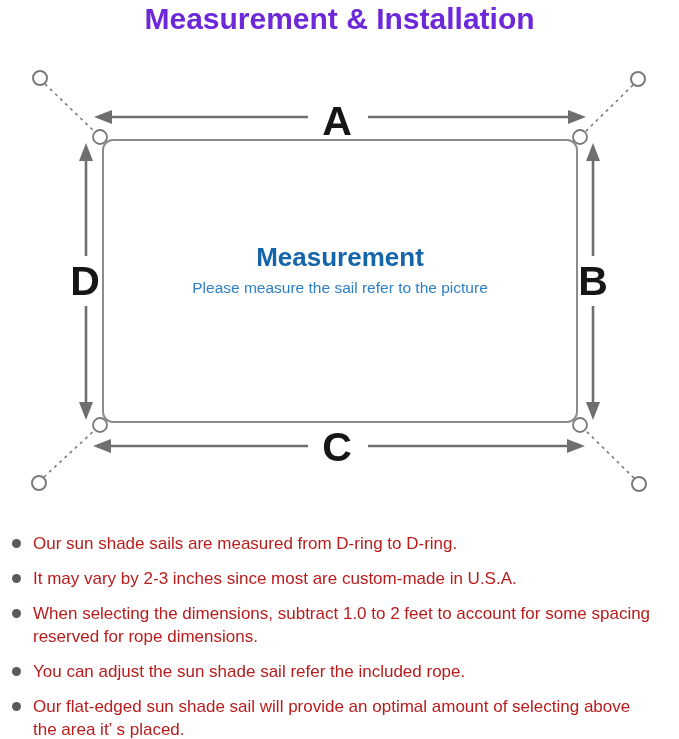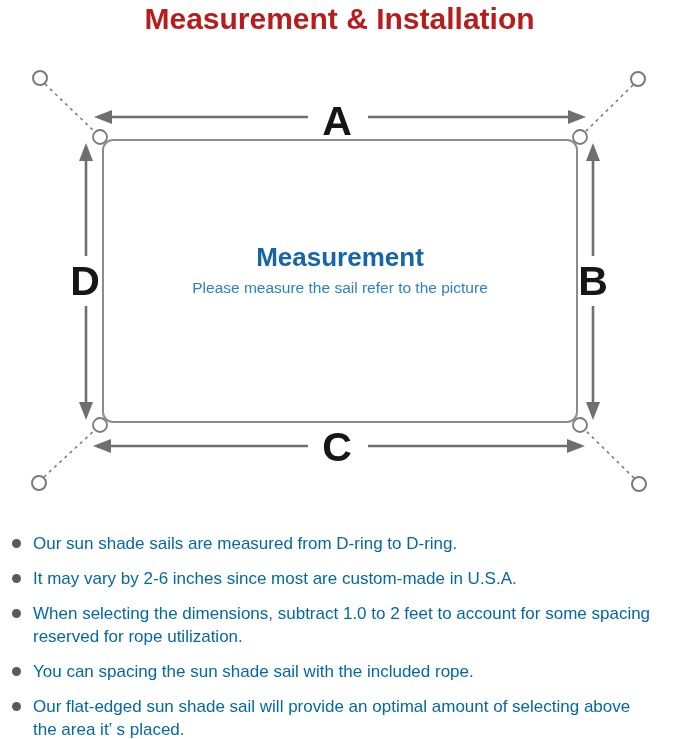--- a/index.html
+++ b/index.html
@@ -4,21 +4,21 @@
 <style>
   html, body { margin: 0; padding: 0; background: #ffffff; }
   body {
     width: 679px; height: 739px; position: relative; overflow: hidden;
     font-family: "Liberation Sans", sans-serif;
   }
   .page-title {
     position: absolute; top: 2px; left: 0; width: 679px; margin: 0;
     text-align: center;
     font-size: 30px; font-weight: bold; letter-spacing: 0px;
-    color: #b91c1c;
+    color: #6d28d9;
   }
   svg.diagram { position: absolute; top: 58px; left: 0; }
 
   .dash   { stroke: #7a7a7a; stroke-width: 1.6; stroke-dasharray: 3 4; fill: none; }
   .anchor { fill: #ffffff; stroke: #7a7a7a; stroke-width: 2; }
   .dring  { fill: #ffffff; stroke: #7a7a7a; stroke-width: 1.8; }
   .sail   { fill: #ffffff; stroke: #8c8c8c; stroke-width: 2; }
   .arrow line    { stroke: #6f6f6f; stroke-width: 2.6; }
   .arrow polygon { fill: #6f6f6f; stroke: none; }
   .dim {
@@ -40,21 +40,21 @@
     list-style: none; margin: 0; padding: 0;
   }
   ul.notes li {
     display: flex; align-items: flex-start; gap: 12px;
     margin: 0 0 12px 0;
   }
   .bullet {
     flex: 0 0 auto; width: 9px; height: 9px; border-radius: 50%;
     background: #5a5a5a; margin-top: 7px;
   }
-  .note-text { color: #0369a1; font-size: 17px; line-height: 23px; }
+  .note-text { color: #b91c1c; font-size: 17px; line-height: 23px; }
   .note-text span { display: block; }
 </style>
 </head>
 <body>
 
 <div class="page">
 
   <h1 class="page-title">Measurement &amp; Installation</h1>
 
   <svg class="diagram" width="679" height="440" viewBox="0 0 679 440" xmlns="http://www.w3.org/2000/svg">
@@ -115,34 +115,34 @@
   <ul class="notes">
     <li>
       <span class="bullet"></span>
       <span class="note-text">
         <span>Our sun shade sails are measured from D-ring to D-ring.</span>
       </span>
     </li>
     <li>
       <span class="bullet"></span>
       <span class="note-text">
-        <span>It may vary by 2-6 inches since most are custom-made in U.S.A.</span>
+        <span>It may vary by 2-3 inches since most are custom-made in U.S.A.</span>
       </span>
     </li>
     <li>
       <span class="bullet"></span>
       <span class="note-text">
         <span>When selecting the dimensions, subtract 1.0 to 2 feet to account for some spacing</span>
-        <span>reserved for rope utilization.</span>
+        <span>reserved for rope dimensions.</span>
       </span>
     </li>
     <li>
       <span class="bullet"></span>
       <span class="note-text">
-        <span>You can spacing the sun shade sail with the included rope.</span>
+        <span>You can adjust the sun shade sail refer the included rope.</span>
       </span>
     </li>
     <li>
       <span class="bullet"></span>
       <span class="note-text">
         <span>Our flat-edged sun shade sail will provide an optimal amount of selecting above</span>
         <span>the area it’ s placed.</span>
       </span>
     </li>
   </ul>

